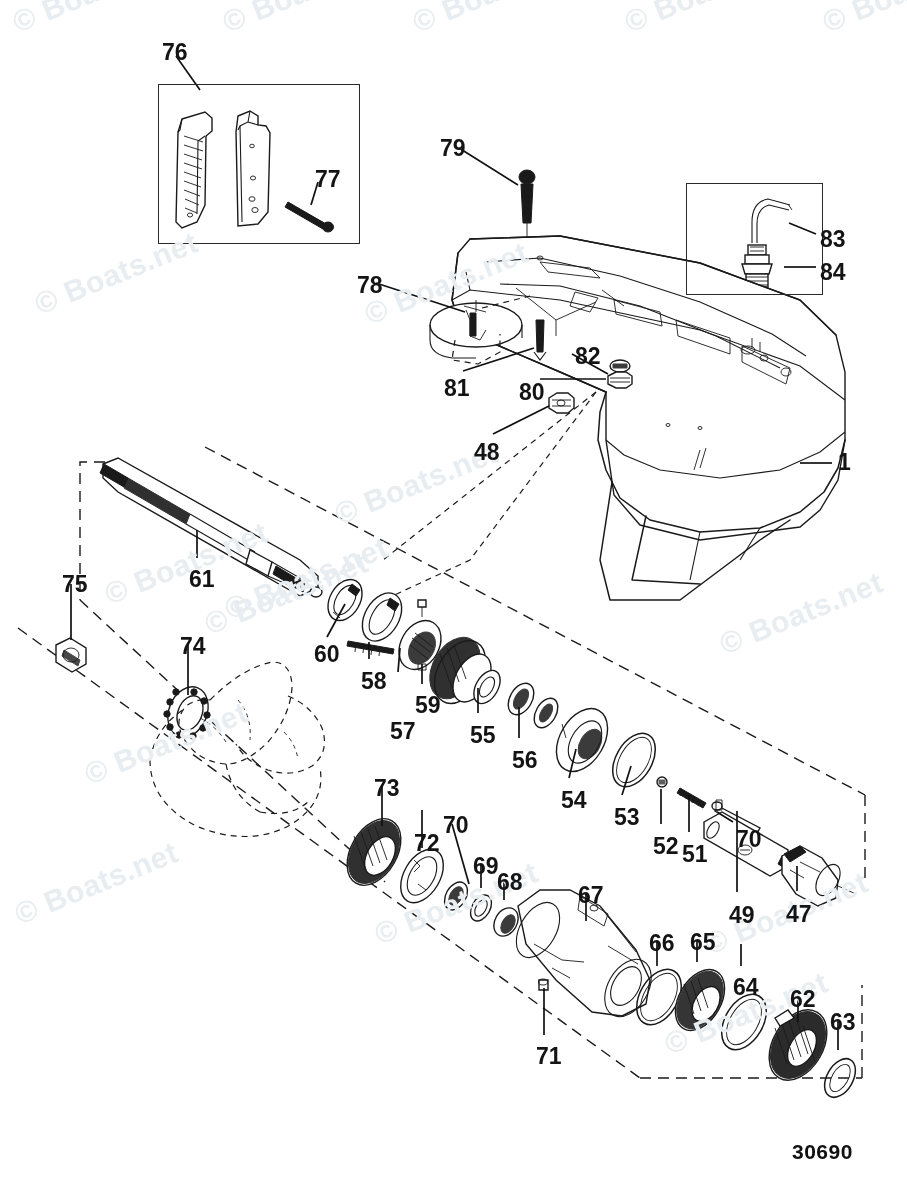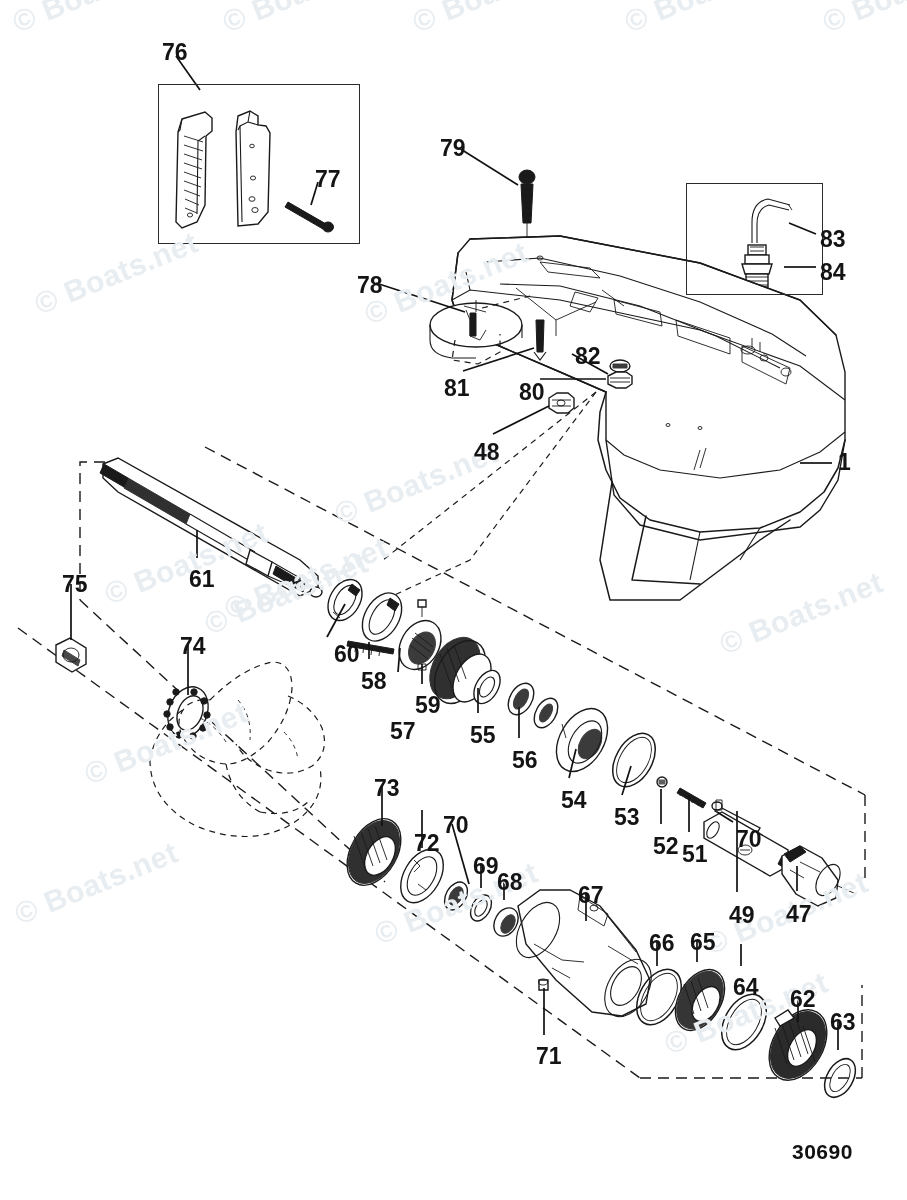--- a/index.html
+++ b/index.html
@@ -551,21 +551,21 @@
       <div class="cal" style="left: 736px; top: 828px;">70</div>
       <div class="cal" style="left: 682px; top: 843px;">51</div>
       <div class="cal" style="left: 653px; top: 835px;">52</div>
       <div class="cal" style="left: 614px; top: 806px; text-align: right;">53</div>
       <div class="cal" style="left: 561px; top: 789px;">54</div>
       <div class="cal" style="left: 470px; top: 724px;">55</div>
       <div class="cal" style="left: 512px; top: 749px;">56</div>
       <div class="cal" style="left: 390px; top: 720px;">57</div>
       <div class="cal" style="left: 361px; top: 670px;">58</div>
       <div class="cal" style="left: 415px; top: 694px;">59</div>
-      <div class="cal" style="left: 314px; top: 643px; margin-left: 20px;">60</div>
+      <div class="cal" style="left: 314px; top: 643px;">60</div>
       <div class="cal" style="left: 189px; top: 568px;">61</div>
       <div class="cal" style="left: 790px; top: 988px;">62</div>
       <div class="cal" style="left: 830px; top: 1011px;">63</div>
       <div class="cal" style="left: 733px; top: 976px;">64</div>
       <div class="cal" style="left: 690px; top: 931px;">65</div>
       <div class="cal" style="left: 649px; top: 932px;">66</div>
       <div class="cal" style="left: 578px; top: 884px;">67</div>
       <div class="cal" style="left: 497px; top: 871px;">68</div>
       <div class="cal" style="left: 473px; top: 855px;">69</div>
       <div class="cal" style="left: 443px; top: 814px;">70</div>

